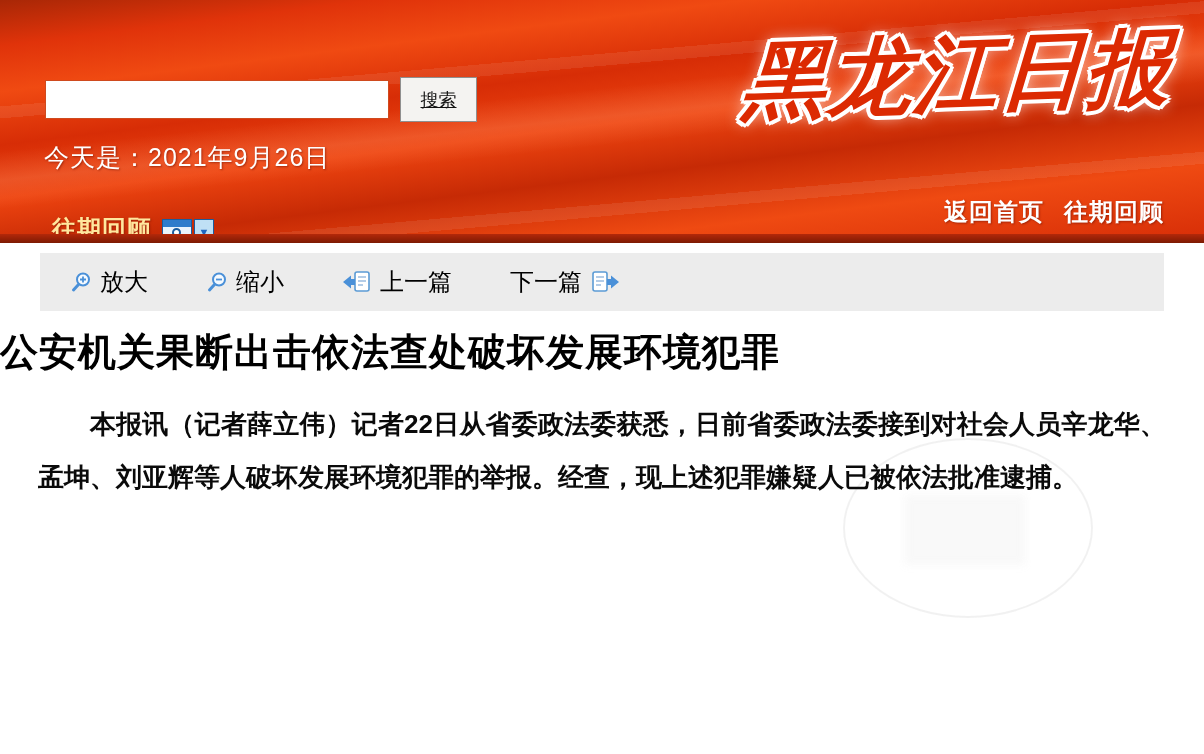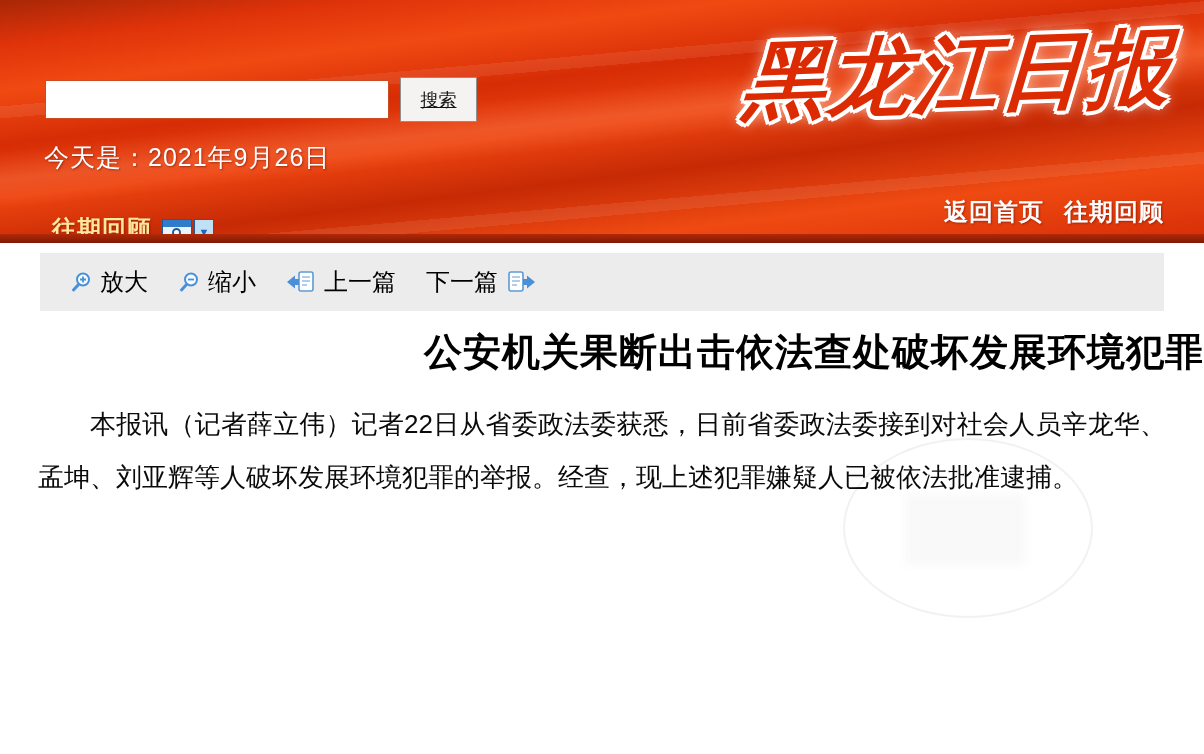--- a/index.html
+++ b/index.html
@@ -80,37 +80,37 @@
     color:#dc2a02; transform:rotate(-2deg) skewX(-5deg); white-space:nowrap;
     text-shadow:
       -3px -3px 0 #fff, 3px -3px 0 #fff, -3px 3px 0 #fff, 3px 3px 0 #fff,
       -4px 0 0 #fff, 4px 0 0 #fff, 0 -4px 0 #fff, 0 4px 0 #fff,
       0 0 16px rgba(255,255,255,0.95);
   }
 
   
   .toolbar {
     margin:10px 40px 0; height:58px; background:#ececec;
-    display:flex; align-items:center; gap:30px; padding-left:30px;
+    display:flex; align-items:center; gap:58px; padding-left:30px;
   }
   .tb-item {
     display:flex; align-items:center; gap:8px; background:none; border:none;
     font-size:24px; color:#000; font-family:inherit; cursor:pointer;
   }
 
   
   .title {
-    margin-top:16px; text-align:right;
+    margin-top:16px; text-align:left;
     font-size:38px; font-weight:bold; color:#000; letter-spacing:1px;
   }
   .article-body {
     position:relative; margin:20px 38px 0;
     font-size:26px; line-height:53px; color:#0a0a0a; text-align:justify;
   }
-  .article-body p { text-indent:2em; position:relative; z-index:1; }
+  .article-body p { text-indent:2em; position:relative; z-index:1;font-weight:bold; }
   .article-body p + p { margin-top:28px; }
 
   .watermark {
     position:absolute; left:805px; top:40px; width:250px; height:180px;
     border:2px solid rgba(185,185,185,0.35); border-radius:50%;
     opacity:0.55; z-index:0; pointer-events:none;
   }
   .watermark::before {
     content:""; position:absolute; left:60px; top:55px; width:120px; height:70px;
     background:rgba(200,200,200,0.22); filter:blur(4px);

